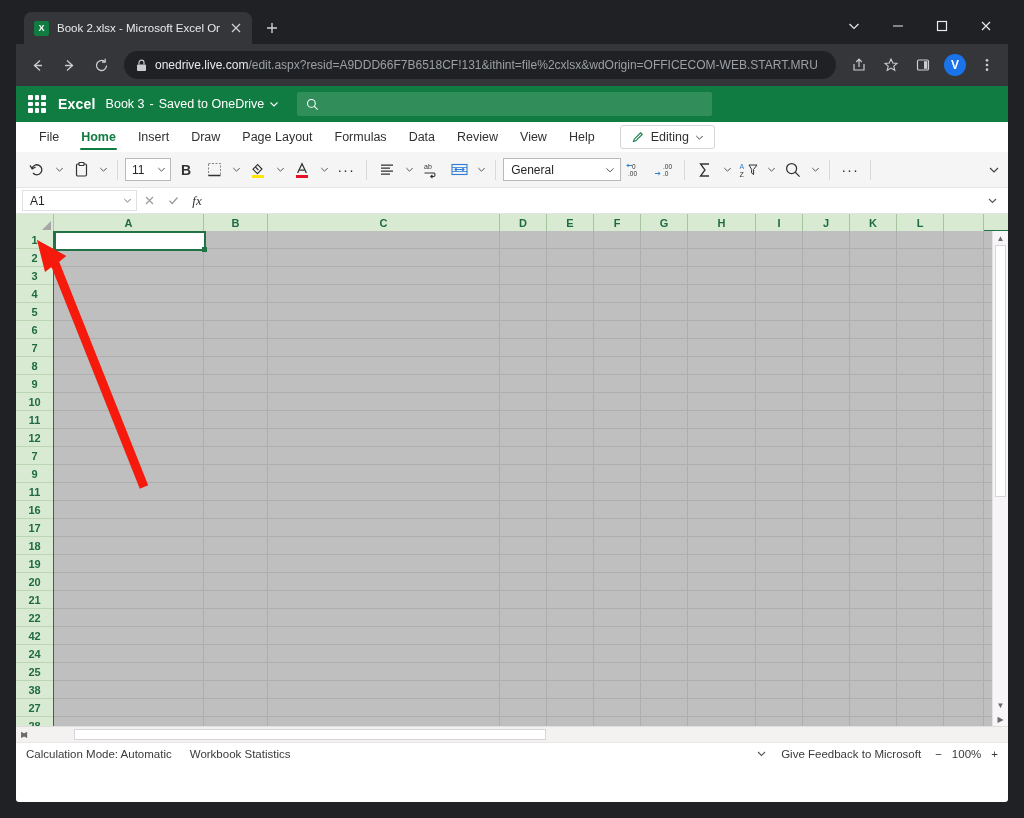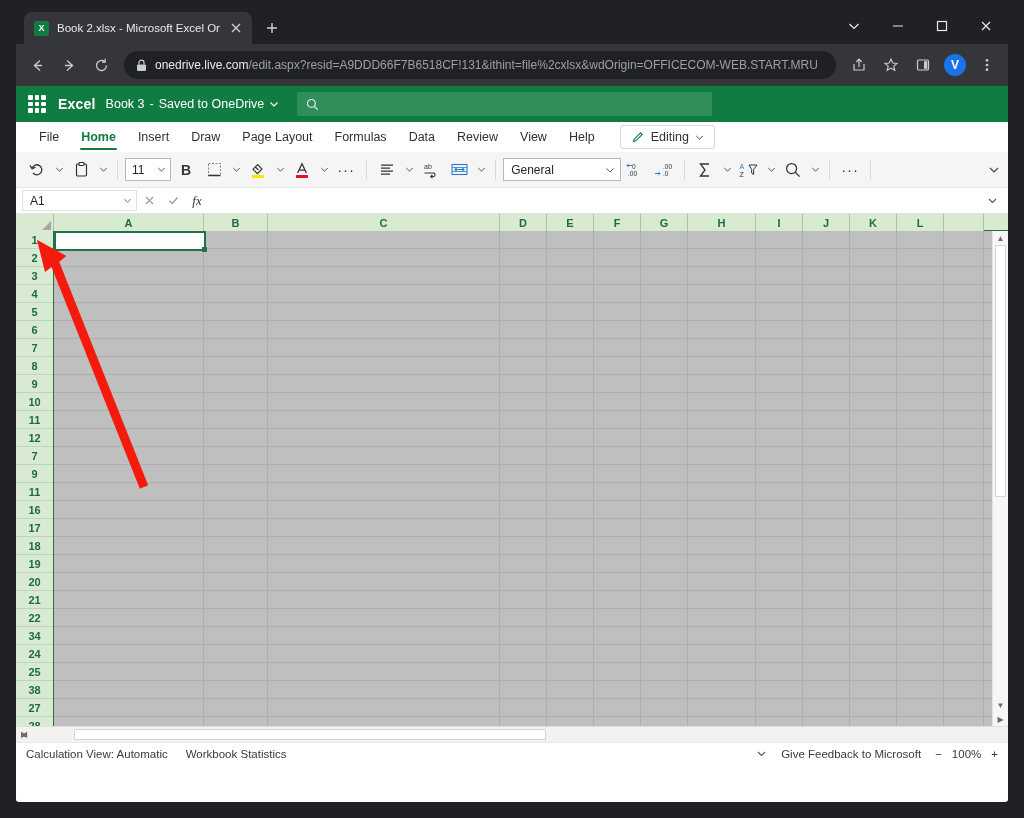--- a/index.html
+++ b/index.html
@@ -661,21 +661,21 @@
             <div class="rh">7</div>
             <div class="rh">9</div>
             <div class="rh">11</div>
             <div class="rh">16</div>
             <div class="rh">17</div>
             <div class="rh">18</div>
             <div class="rh">19</div>
             <div class="rh">20</div>
             <div class="rh">21</div>
             <div class="rh">22</div>
-            <div class="rh">34</div>
+            <div class="rh">42</div>
             <div class="rh">24</div>
             <div class="rh">25</div>
             <div class="rh">38</div>
             <div class="rh">27</div>
             <div class="rh">28</div>
           </div>
         <div class="cells">
             <div class="grow">
               <div class="gcell" style="width: 150px;"></div>
               <div class="gcell" style="width: 64px;"></div>
@@ -1107,21 +1107,21 @@
       </div>
 
       <div class="hscrollbar">
         <div class="sb-arrow" style="left:0;width:16px;position:absolute;top:0;bottom:0;height:auto;">◀</div>
         <div class="hthumb"></div>
         <div class="sb-arrow" style="right:16px;width:16px;position:absolute;top:0;bottom:0;height:auto;">▶</div>
       </div>
 
 
       <div class="statusbar">
-        <span>Calculation View: Automatic</span>
+        <span>Calculation Mode: Automatic</span>
         <span>Workbook Statistics</span>
         <div class="status-right">
           <span>
             <svg width="11" height="11" viewBox="0 0 11 11">
                 <path d="M2 4 L5.5 7.5 L9 4" stroke="#555" stroke-width="1.1" fill="none"></path>
               </svg>
           </span>
           <span>Give Feedback to Microsoft</span>
           <span class="zoomctl">
             <span>−</span>

